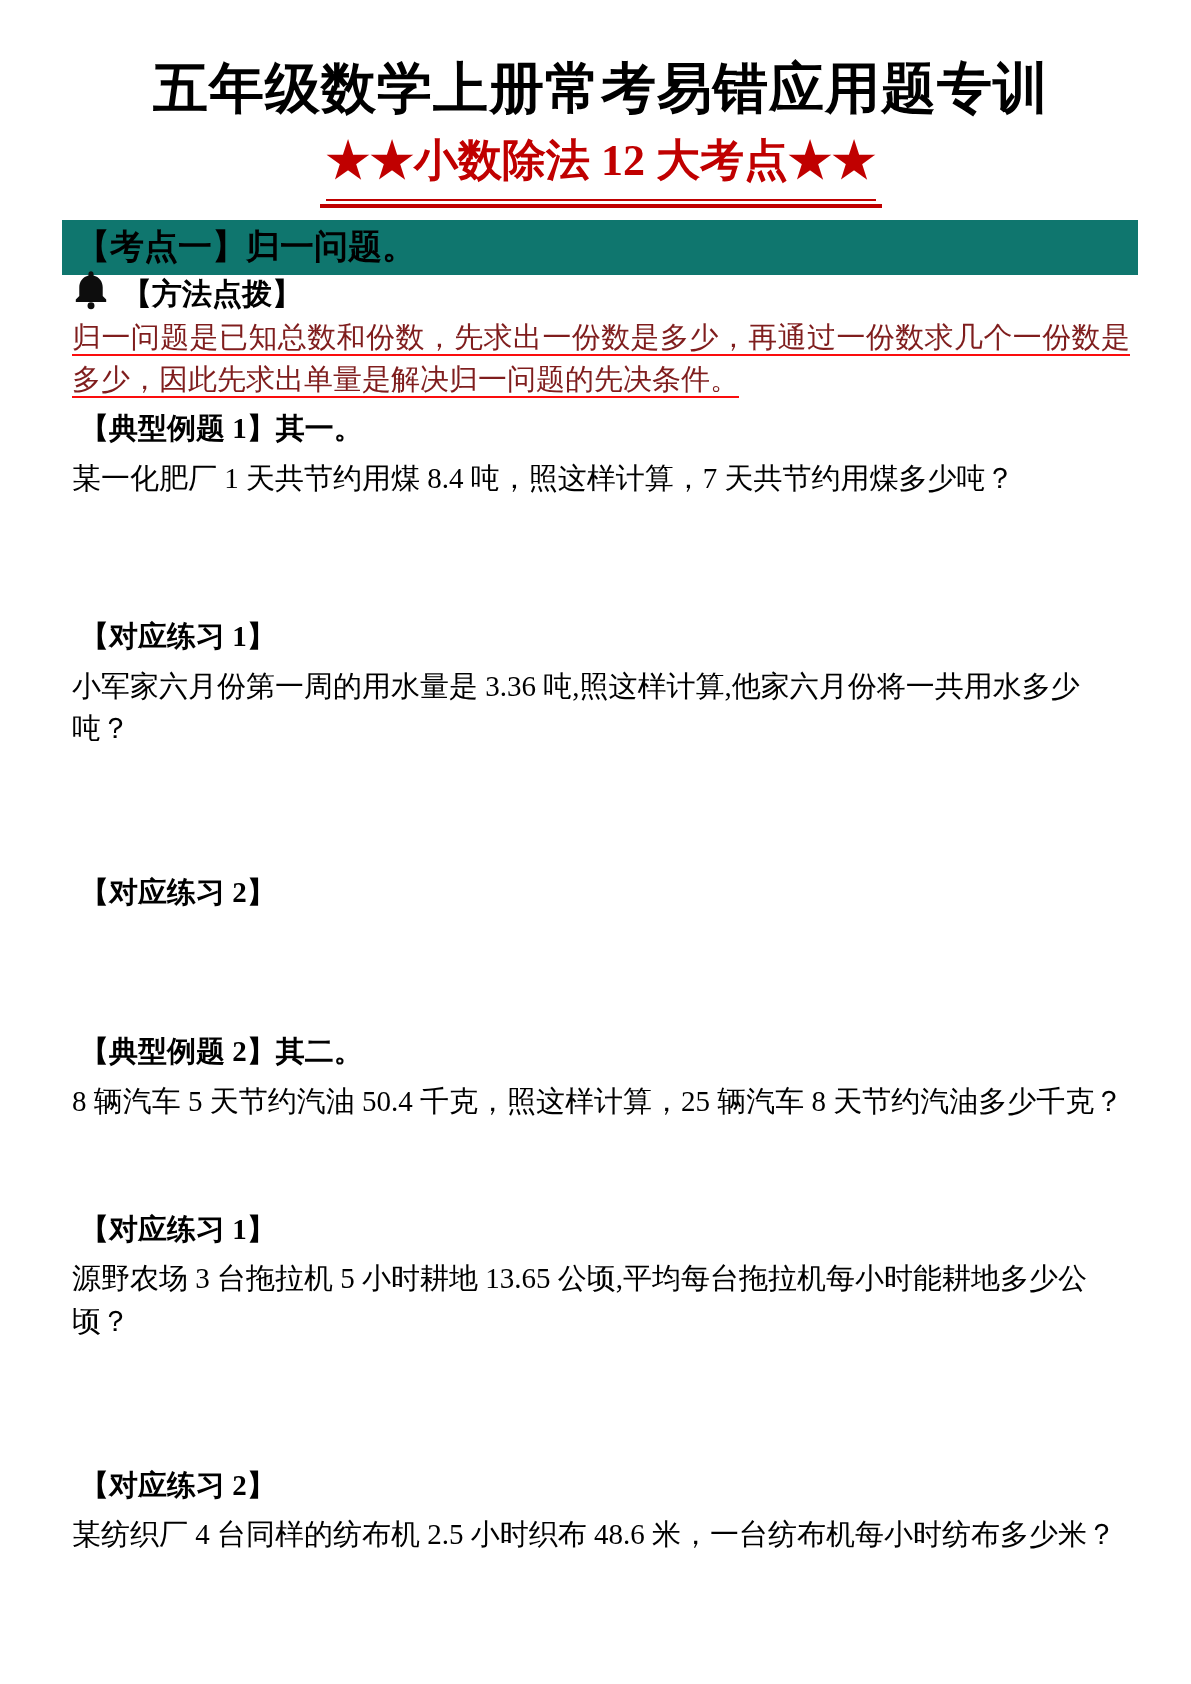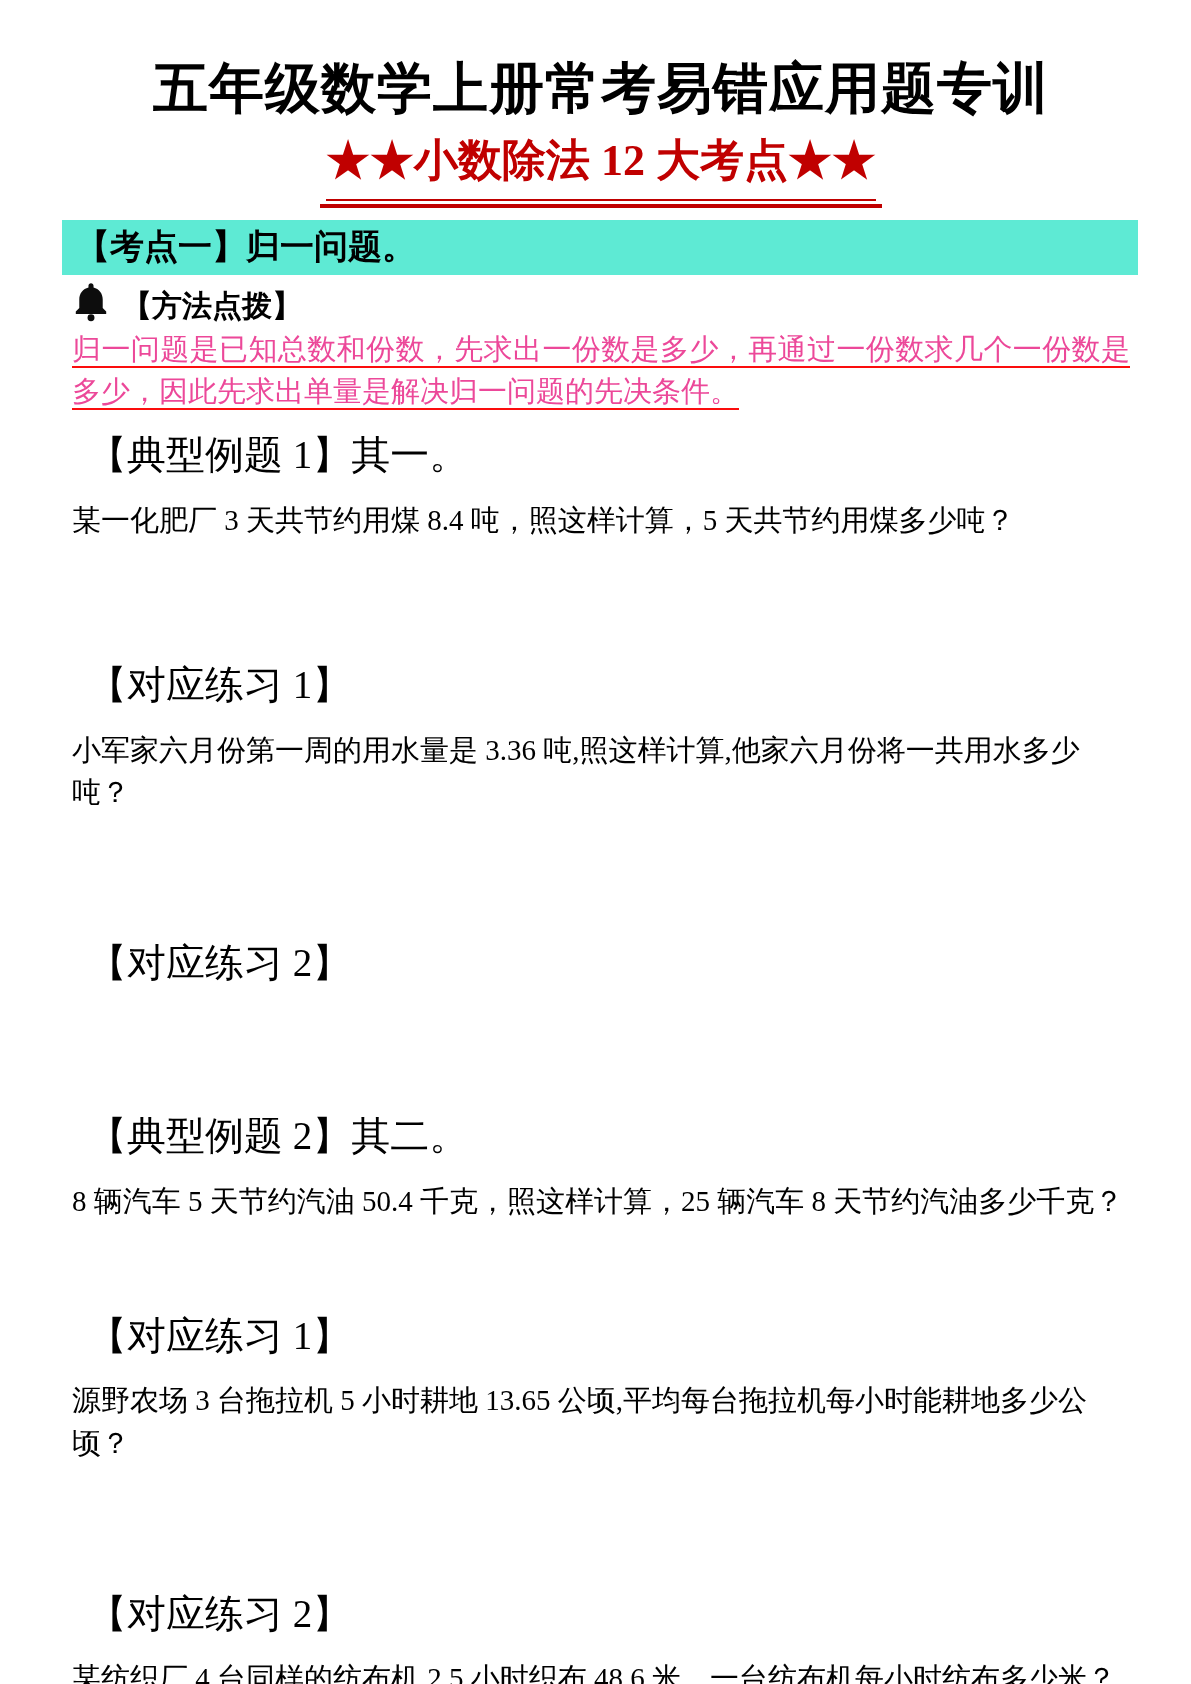--- a/index.html
+++ b/index.html
@@ -39,22 +39,22 @@
     border-bottom:2px solid #c00000;
     padding-bottom:11px;
     color:#c00000;
     font-weight:bold;
     font-size:44px;
     line-height:1.2;
   }
 
   
   .banner {
-    margin:12px -8px 12px -10px;
-    background:#5eead4;
+    margin:12px -8px 0 -10px;
+    background:#0f766e;
     color:#000;
     font-weight:bold;
     font-size:34px;
     line-height:1.3;
     padding:5px 12px 6px 14px;
   }
 
   
   .method-row {
     display:flex;
@@ -73,38 +73,38 @@
   .bell svg { width:38px; height:44px; display:block; }
   .method-label {
     font-weight:bold;
     font-size:30px;
     line-height:1.25;
   }
 
   
   .method-text {
     margin:4px 0 0 0;
-    color:#ec4899;
+    color:#7f1d1d;
     font-size:29px;
     line-height:1.45;
     text-align:justify;
     text-justify:inter-character;
     text-decoration:underline;
     text-decoration-color:#fb0d0d;
     text-decoration-thickness:2px;
     text-underline-offset:7px;
   }
 
   
   .section { margin-top:2px; }
   .sec-heading {
-    font-weight:normal;
-    font-size:39px;
+    font-weight:bold;
+    font-size:29px;
     line-height:1.4;
-    margin:16px;
+    margin:8px;
   }
   .sec-body {
     font-size:29px;
     line-height:1.45;
     margin:4px 0 0 0;
   }
 </style>
 </head>
 <body>
 
@@ -127,21 +127,21 @@
         <circle fill="#0d0d0d" cx="12" cy="23" r="2.2"></circle>
       </svg>
     </span>
     <span class="method-label">【方法点拨】</span>
   </div>
 
   <p class="method-text">归一问题是已知总数和份数，先求出一份数是多少，再通过一份数求几个一份数是多少，因此先求出单量是解决归一问题的先决条件。</p>
 
   <div class="section" style="margin-top:6px; margin-bottom:117px;">
     <p class="sec-heading">【典型例题 1】其一。</p>
-    <p class="sec-body">某一化肥厂 3 天共节约用煤 8.4 吨，照这样计算，5 天共节约用煤多少吨？</p>
+    <p class="sec-body">某一化肥厂 1 天共节约用煤 8.4 吨，照这样计算，7 天共节约用煤多少吨？</p>
   </div>
 
   <div class="section" style="margin-bottom:123px;">
     <p class="sec-heading">【对应练习 1】</p>
     <p class="sec-body">小军家六月份第一周的用水量是 3.36 吨,照这样计算,他家六月份将一共用水多少吨？</p>
   </div>
 
   <div class="section" style="margin-bottom:119px;">
     <p class="sec-heading">【对应练习 2】</p>
   </div>

